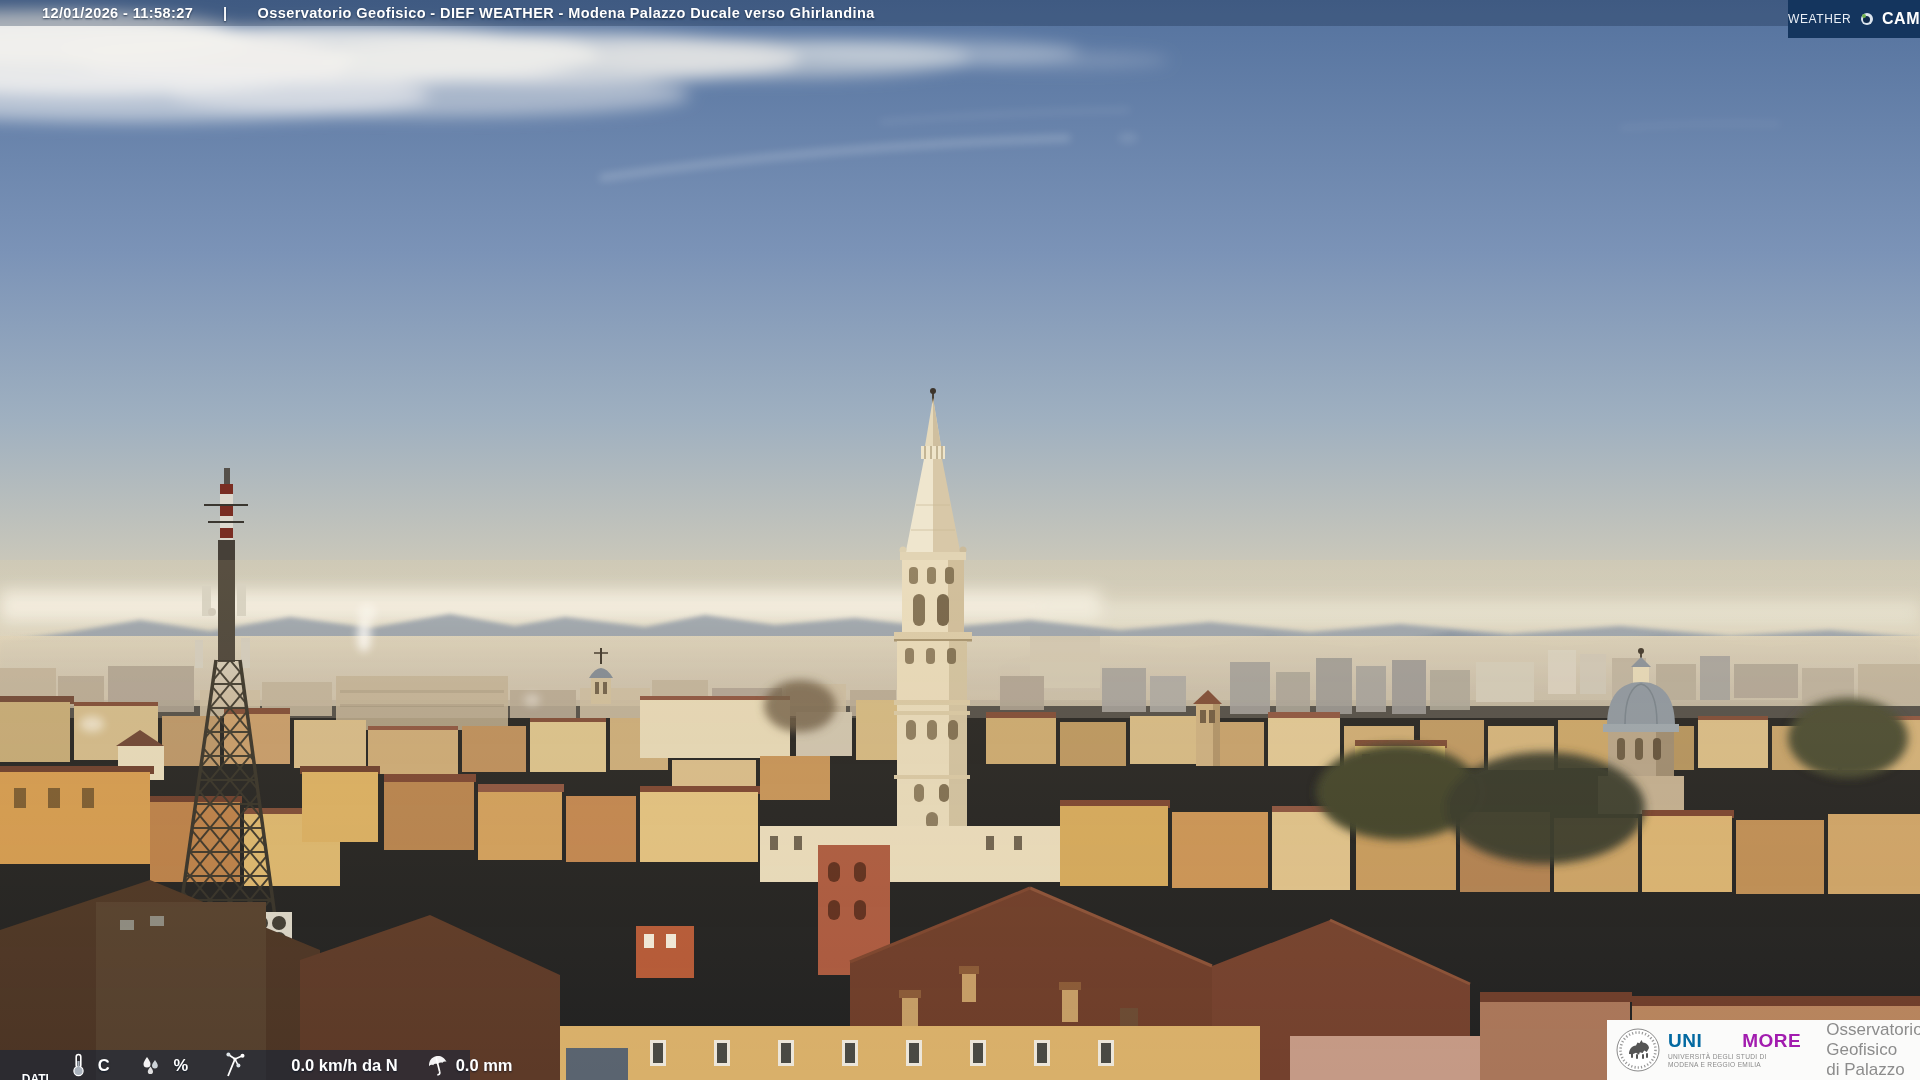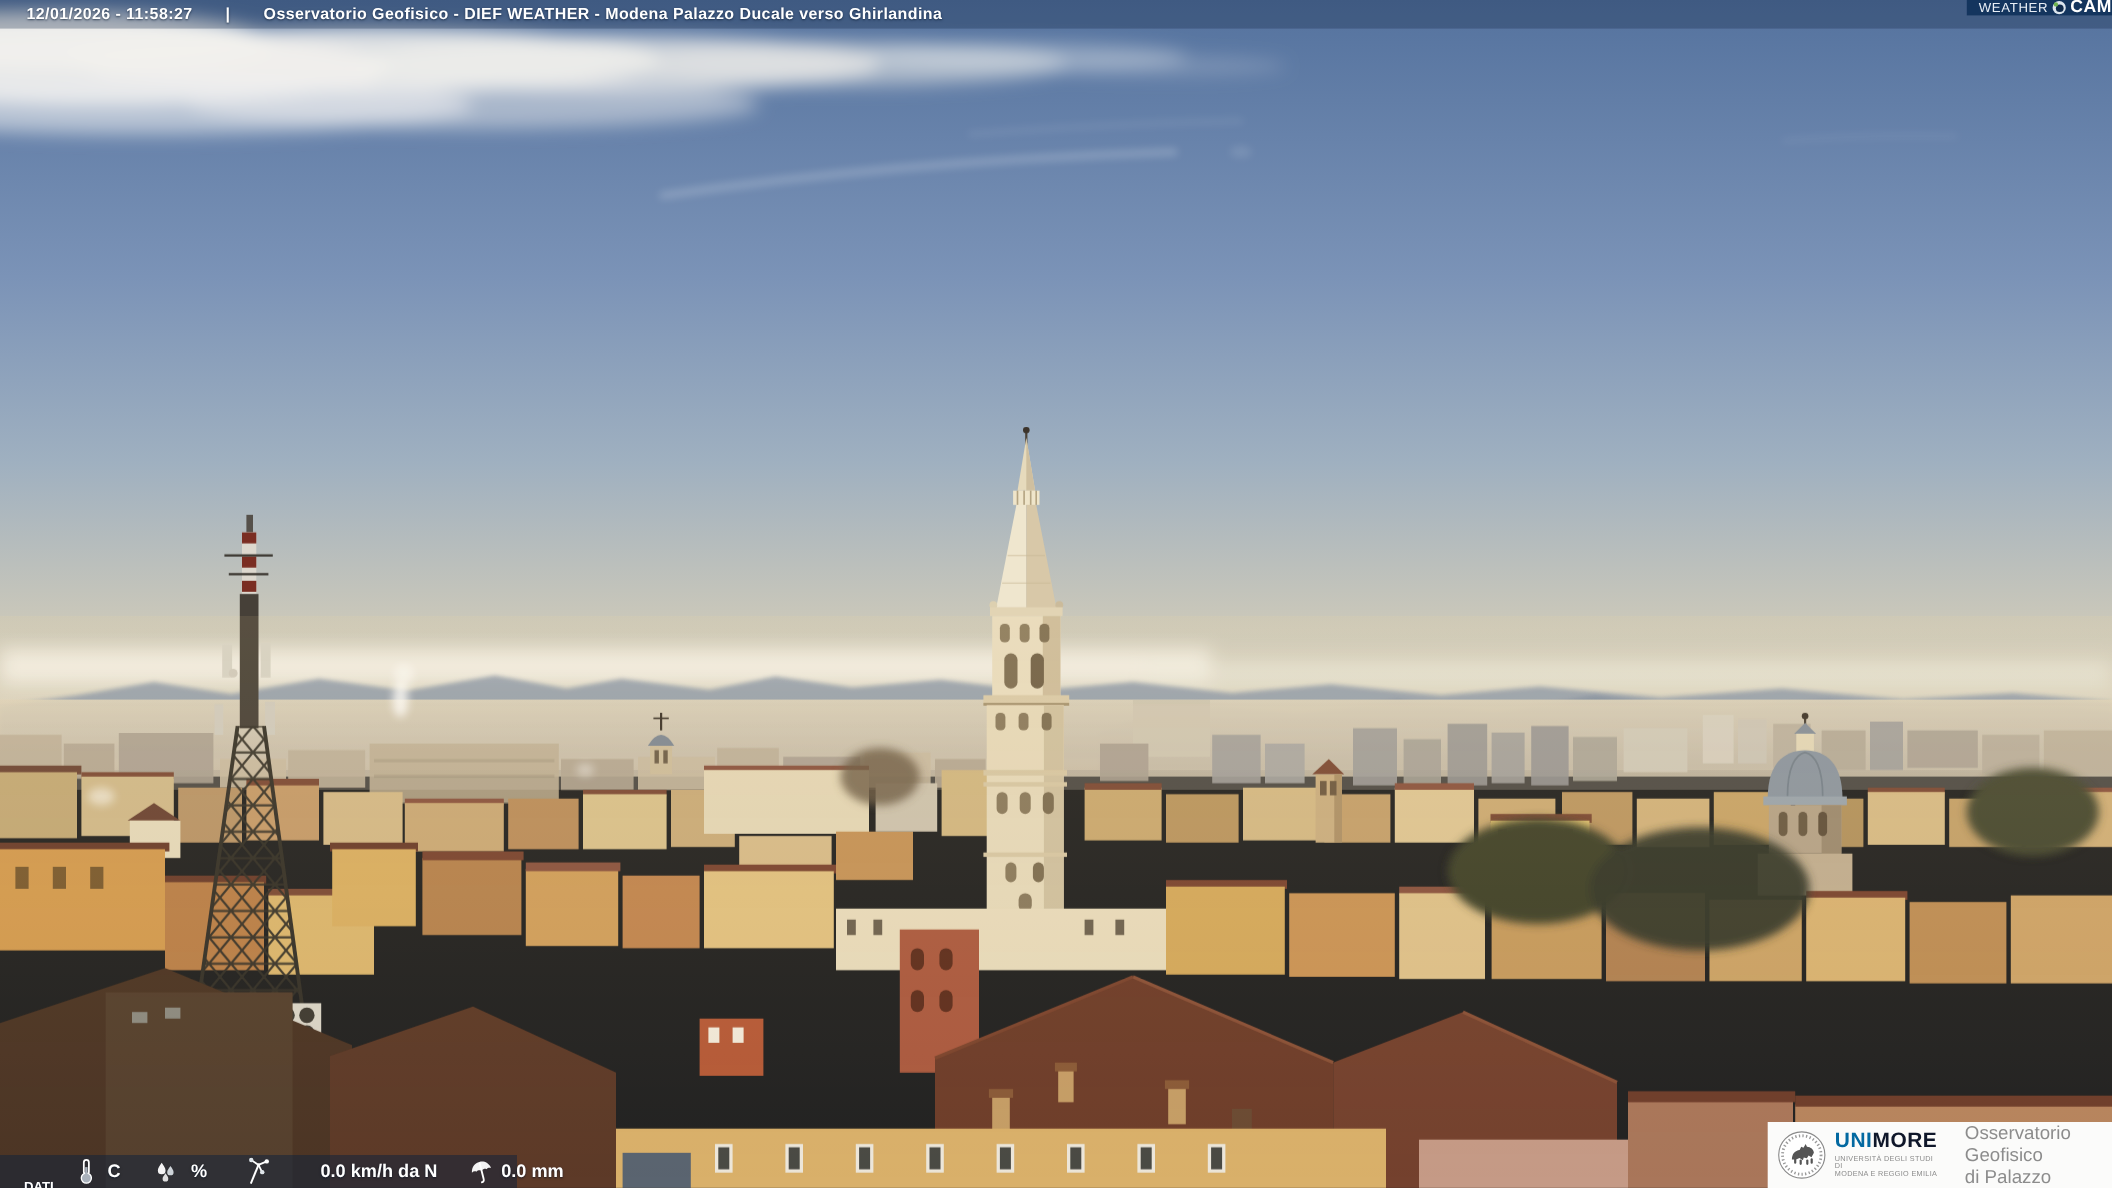--- a/index.html
+++ b/index.html
@@ -6,27 +6,27 @@
   .stage{position:relative;width:1920px;height:1080px;overflow:hidden;
          font-family:"Liberation Sans",sans-serif;}
   .scene-svg{position:absolute;left:0;top:0;width:1920px;height:1080px;display:block;}
 
   
   .topbar{position:absolute;left:0;top:0;width:1920px;height:26px;
           background:rgba(16,36,66,0.30);
           display:flex;align-items:center;color:#fff;
           font-size:14.5px;font-weight:bold;letter-spacing:.4px;
           text-shadow:0 1px 2px rgba(0,18,40,.65);}
-  .topbar .ts{margin-left:24px;white-space:pre;}
+  .topbar .ts{margin-left:42px;white-space:pre;}
   .topbar .div{margin:0 30px;font-weight:bold;}
   .topbar .title{white-space:pre;}
 
   
-  .wcam{position:absolute;right:0;top:0;width:132px;height:14px;background:#14355e;
-        display:flex;align-items:center;justify-content:flex-end;gap:4px;color:#fff;}
+  .wcam{position:absolute;right:0;top:0;width:132px;height:38px;background:#14355e;
+        display:flex;align-items:center;justify-content:space-between;gap:4px;color:#fff;}
   .wcam .w1{font-size:12px;font-weight:400;letter-spacing:.6px;color:#e9eff6;}
   .wcam .lens{position:relative;width:12px;height:12px;border-radius:50%;
               background:#dce5ee;flex:0 0 auto;}
   .wcam .lens::after{content:"";position:absolute;left:2.5px;top:2.5px;width:7px;height:7px;
               border-radius:50%;background:#0f2a4c;}
   .wcam .lens::before{content:"";position:absolute;left:1px;top:1px;width:4px;height:4px;
               border-radius:50%;background:#6fb24f;z-index:1;}
   .wcam .w2{font-size:16px;font-weight:800;letter-spacing:.5px;}
 
   
@@ -40,21 +40,21 @@
   .mval{font-size:16.5px;font-weight:bold;margin-left:6px;white-space:pre;}
   .micon{display:block;}
 
   
   .brandbox{position:absolute;left:1607px;top:1020px;width:313px;height:60px;
             background:#fbfbfa;display:flex;align-items:center;}
   .seal{margin-left:9px;flex:0 0 auto;}
   .unitxt{margin-left:8px;display:flex;flex-direction:column;line-height:1;}
   .unitop{font-size:19px;font-weight:bold;letter-spacing:.5px;margin-bottom:3px;}
   .unitop .g{color:#0369a1;}
-  .unitop .r{color:#0f172a;}
+  .unitop .r{color:#a21caf;padding-left:40px;}
   .unisub{font-size:6.6px;color:#8a8a8a;letter-spacing:.3px;margin-top:1.2px;}
   .orgtxt{margin-left:25px;display:flex;flex-direction:column;color:#8c8c8c;
           font-size:17px;line-height:20px;}
 </style>
 </head>
 <body>
 
 <div class="stage">
 
   <svg class="scene-svg" viewBox="0 0 1920 1080">

